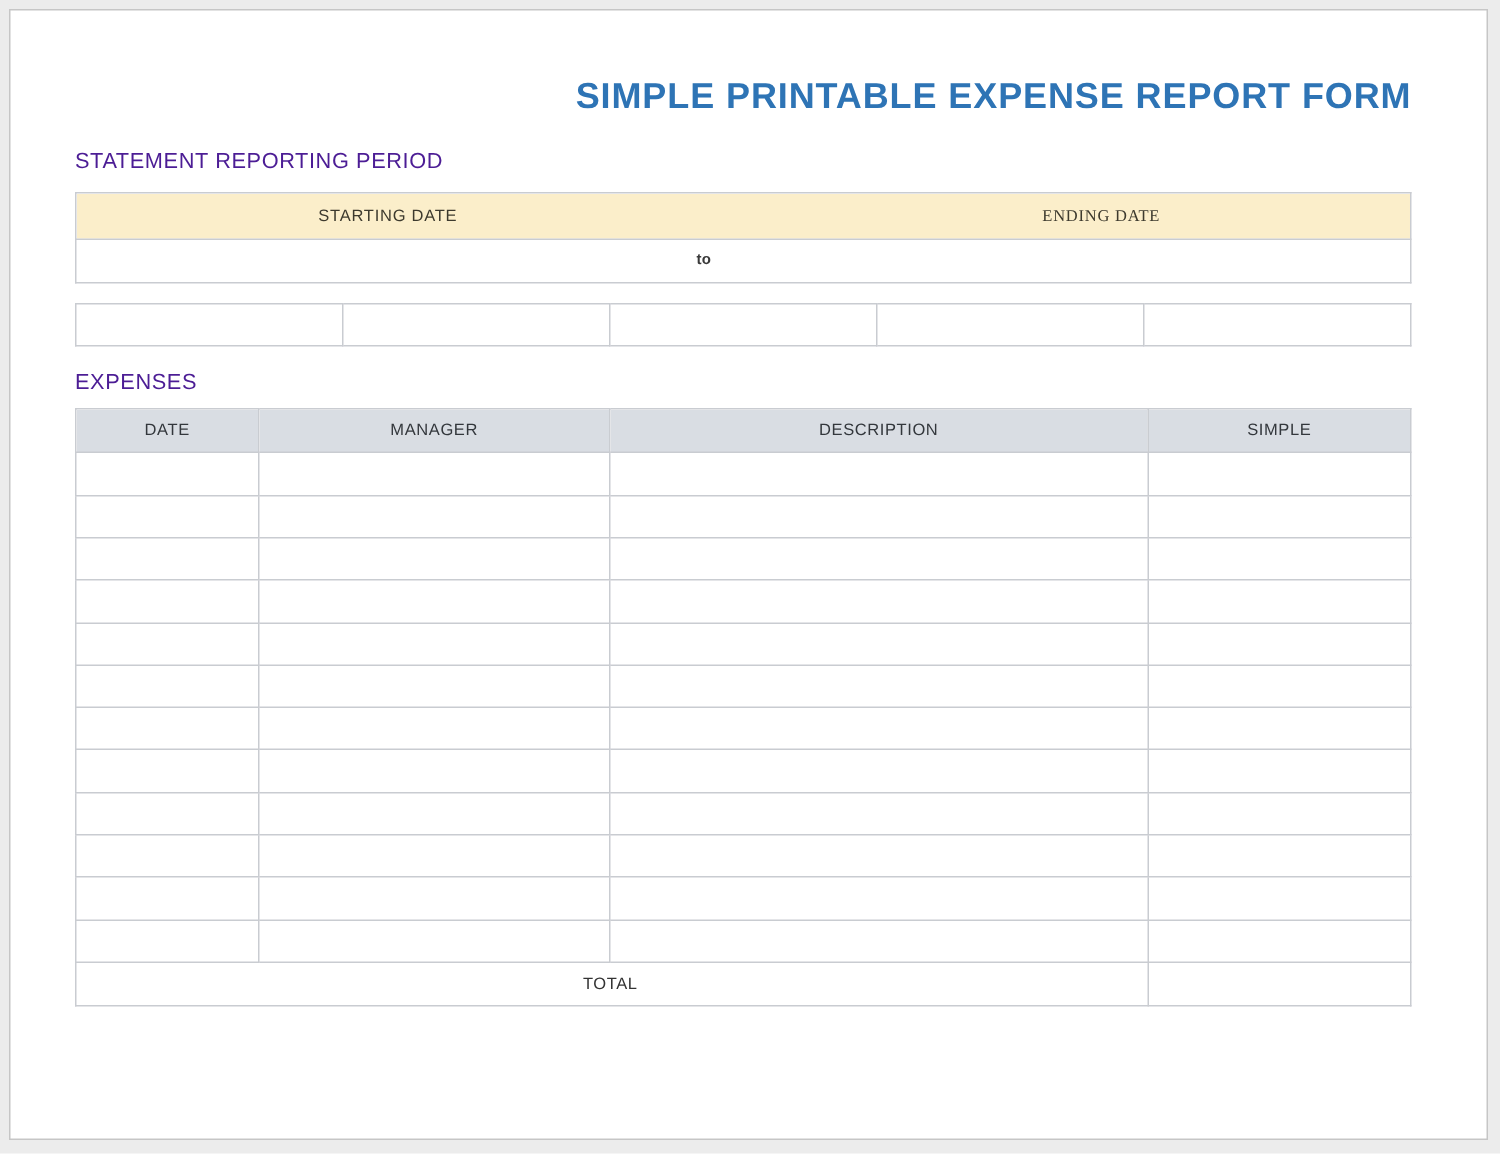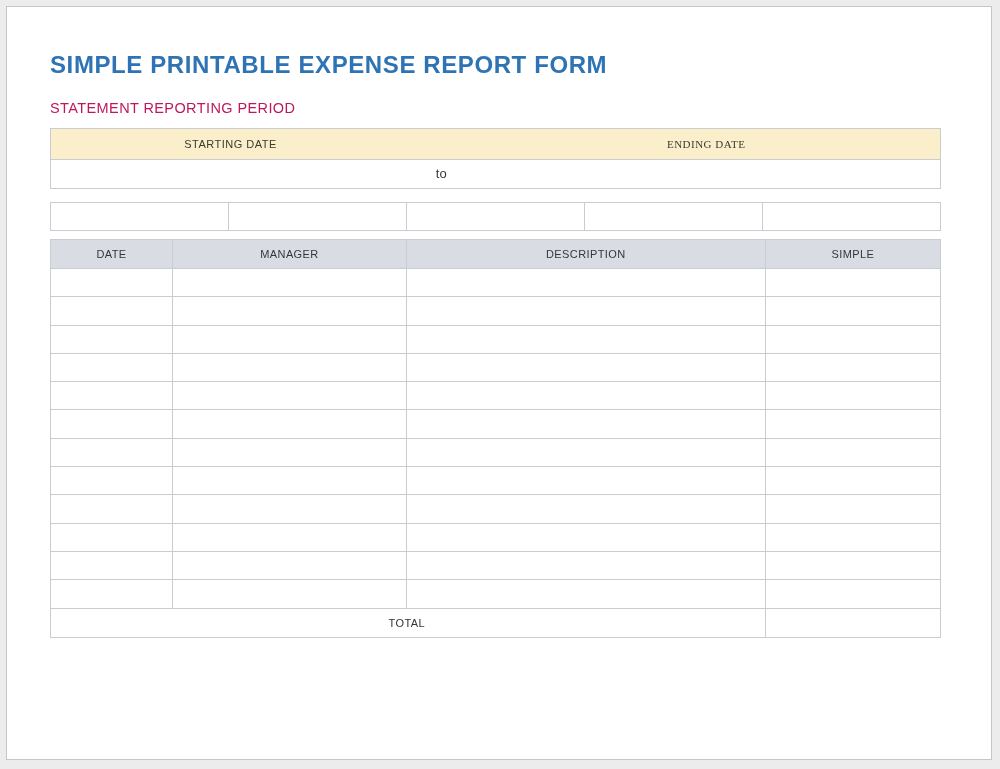--- a/index.html
+++ b/index.html
@@ -23,28 +23,29 @@
     left:43px;top:0;
     width:891px;
   }
   .doc-title{
     margin:44px 0 0 0;
     font-size:24px;
     line-height:1.15;
     font-weight:bold;
     letter-spacing:0.6px;
     color:#2e74b5;
+    text-align:right;
   }
   .section-heading{
     margin:21px 0 0 0;
     font-size:14.5px;
     line-height:1.2;
     font-weight:normal;
     letter-spacing:0.4px;
-    color:#be185d;
+    color:#4c1d95;
   }
   .section-heading.expenses{ margin-top:16px; }
 
   table{
     width:891px;
     border-collapse:collapse;
     table-layout:fixed;
   }
   td,th{
     border:1px solid #c9ccd1;
@@ -56,26 +57,26 @@
     vertical-align:middle;
     overflow:hidden;
     white-space:nowrap;
     font-weight:normal;
   }
   
   .tbl-period{ margin-top:11px; }
   .tbl-period td{ padding:0; }
   .tbl-period .hdr-row td{ background:#fbeeca; height:30px; }
   .tbl-period .val-row td{ height:28px; background:#fff; }
-  .period-flex{ display:flex; width:100%; height:100%; align-items:center; }
+  .period-flex{ display:flex; width:100%; height:100%; align-items:center;margin-left:28px; }
   .seg-a{ width:40.4%; text-align:center; }
   .seg-b{ width:7%; text-align:center; }
   .seg-c{ width:52.6%; text-align:center;font-family:Liberation Serif, serif; }
   .cream-label{ color:#3d3a2e; letter-spacing:0.5px; }
-  .to-label{ color:#3a3a3a; font-size:13px; letter-spacing:0.2px; }
+  .to-label{ color:#3a3a3a; font-size:10px; letter-spacing:0.2px;font-weight:bold; }
 
   
   .tbl-employee{ margin-top:13px; }
   .tbl-employee th{ background:#fbeeca; height:28px; color:#3d3a2e; }
   .tbl-employee td{ height:27px; background:#fff; }
 
   
   .tbl-expenses{ margin-top:8px; }
   .tbl-expenses th{ background:#d9dde3; height:28px; color:#33373c;margin-left:11px; }
   .tbl-expenses td{ height:27.3px; background:#fff; }
@@ -125,20 +126,21 @@
       <tr>
         <td></td>
         <td></td>
         <td></td>
         <td></td>
         <td></td>
       </tr>
     </tbody>
       </table>
 
+    <h2 class="section-heading expenses">EXPENSES</h2>
 
     <table class="tbl-expenses">
       <colgroup>
         <col style="width:13.7%">
         <col style="width:26.3%">
         <col style="width:40.3%">
         <col style="width:19.7%">
       </colgroup>
       <thead>
         <tr>

